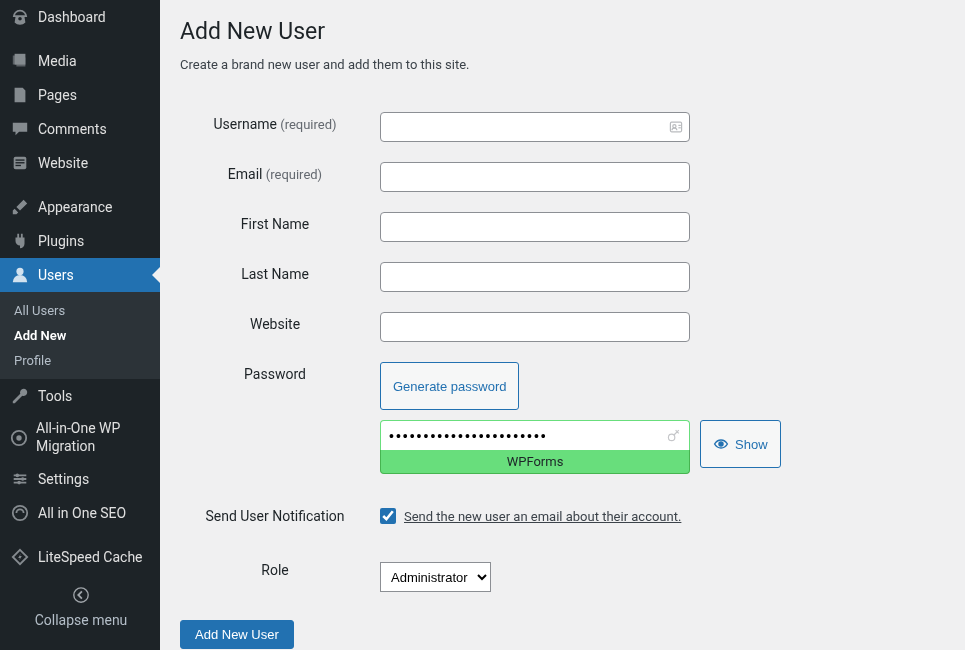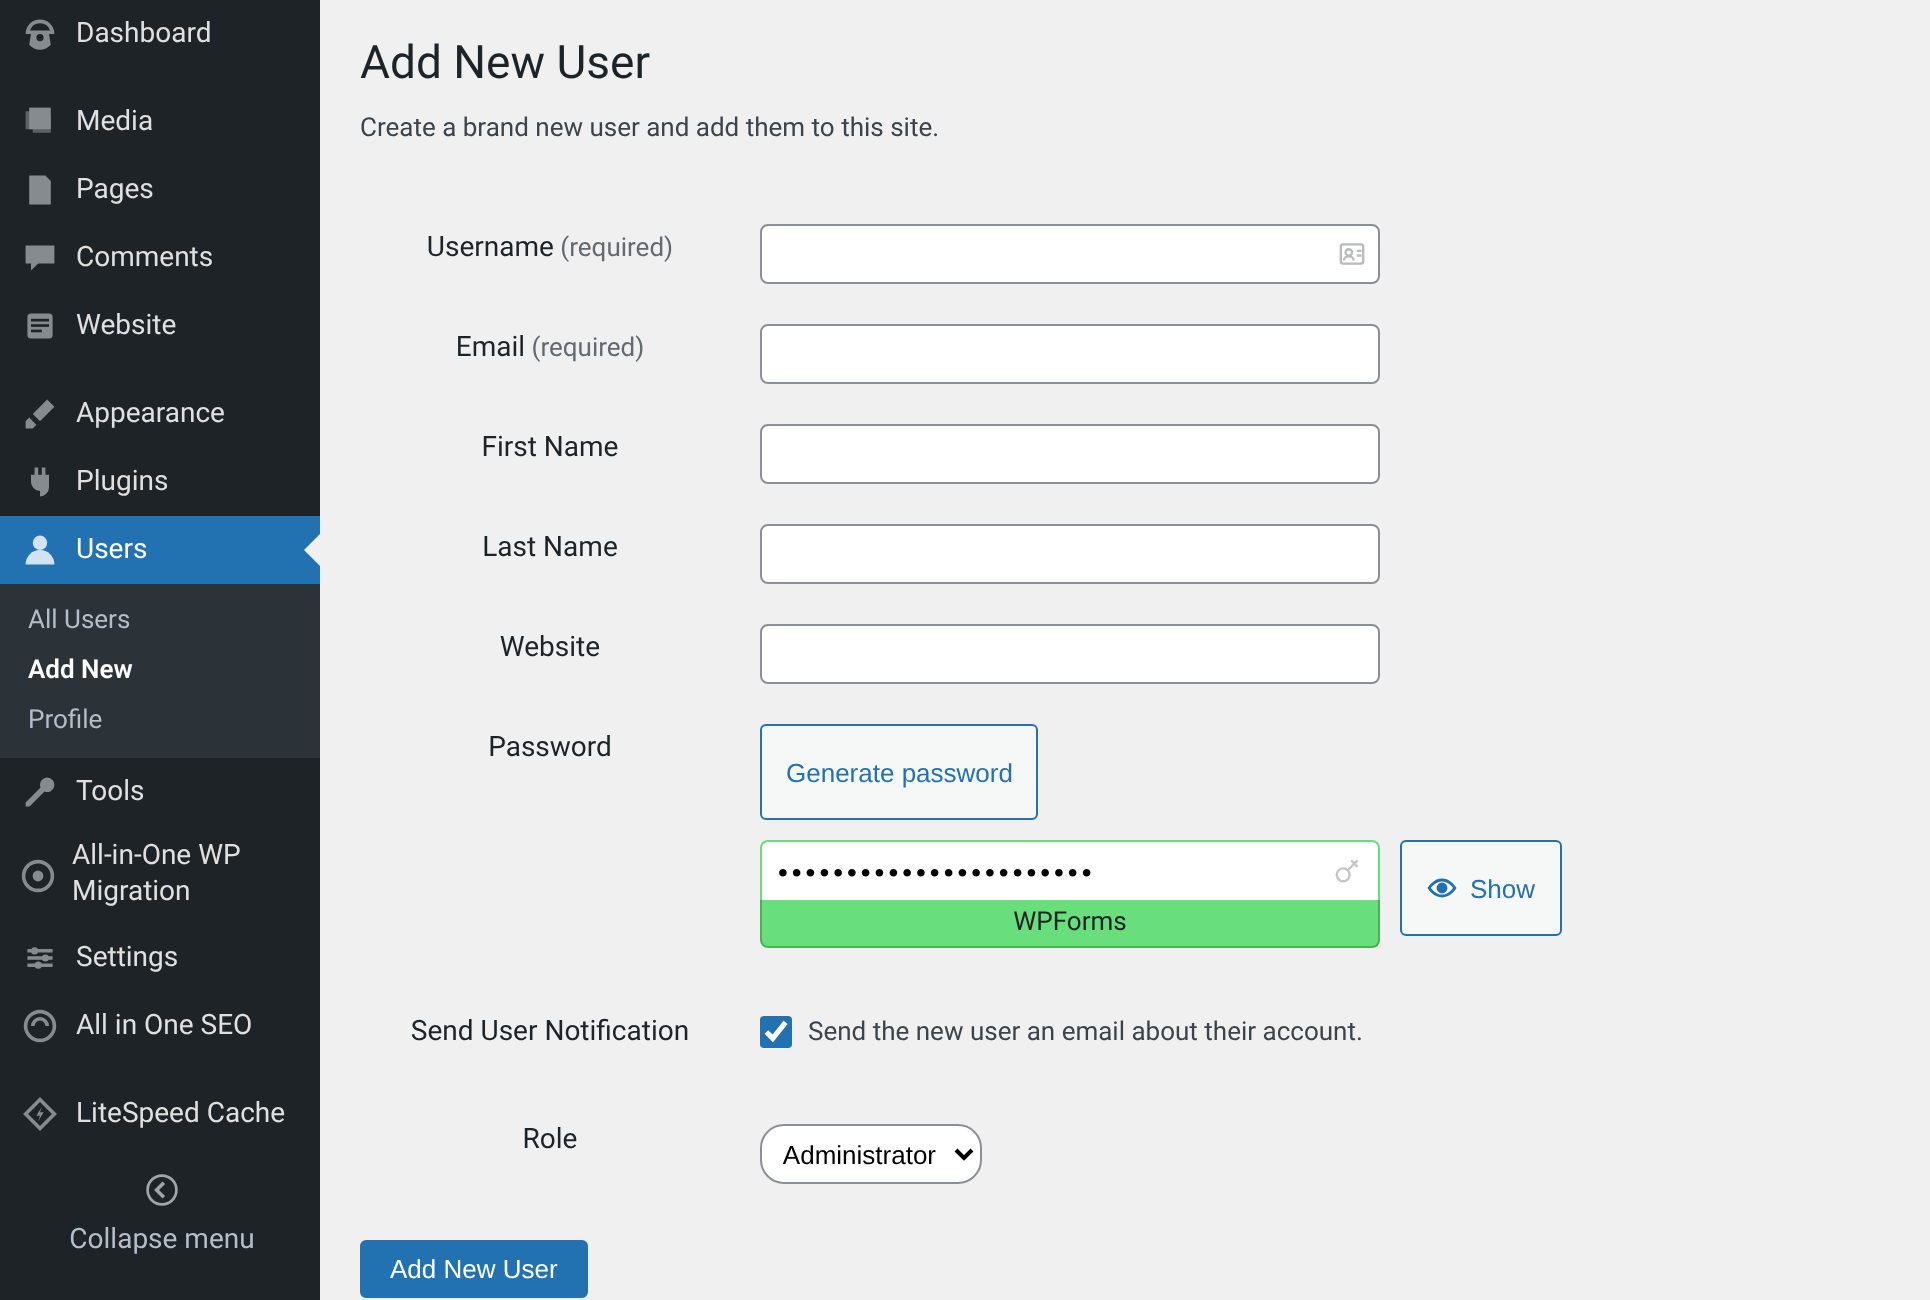--- a/index.html
+++ b/index.html
@@ -155,33 +155,32 @@
     border-radius: 0 0 4px 4px;
     text-align: center;
     line-height: 24px;
     font-size: 13px;
     color: #1d2327;
   }
   .pw-field-wrap { position: relative; }
   .pw-key-icon {
     position: absolute; right: 8px; top: 7px; opacity: .5;
   }
-  .check-row { display: flex; align-items: center; gap: 8px; font-size: 13px; color: #3c434a; }
+  .check-row { display: flex; align-items: center; gap: 8px; font-size: 13px; color: #3c434a; text-decoration: underline; }
   .check-row input[type="checkbox"] {
     width: 16px; height: 16px; accent-color: #2271b1; cursor: pointer;
   }
   select.role-select {
     height: 30px;
     border: 1px solid #8c8f94;
-    border-radius: 12px;
+    border-radius: 0;
     padding: 2px 6px;
     font-size: 13px;
     background: #fff;
     cursor: pointer;
-    text-align: right;
   }
   .btn-primary {
     background: #2271b1;
     color: #fff;
     border: 1px solid #2271b1;
     border-radius: 3px;
     padding: 6px 14px;
     font-size: 13px;
     cursor: pointer;
     margin-top: 18px;

